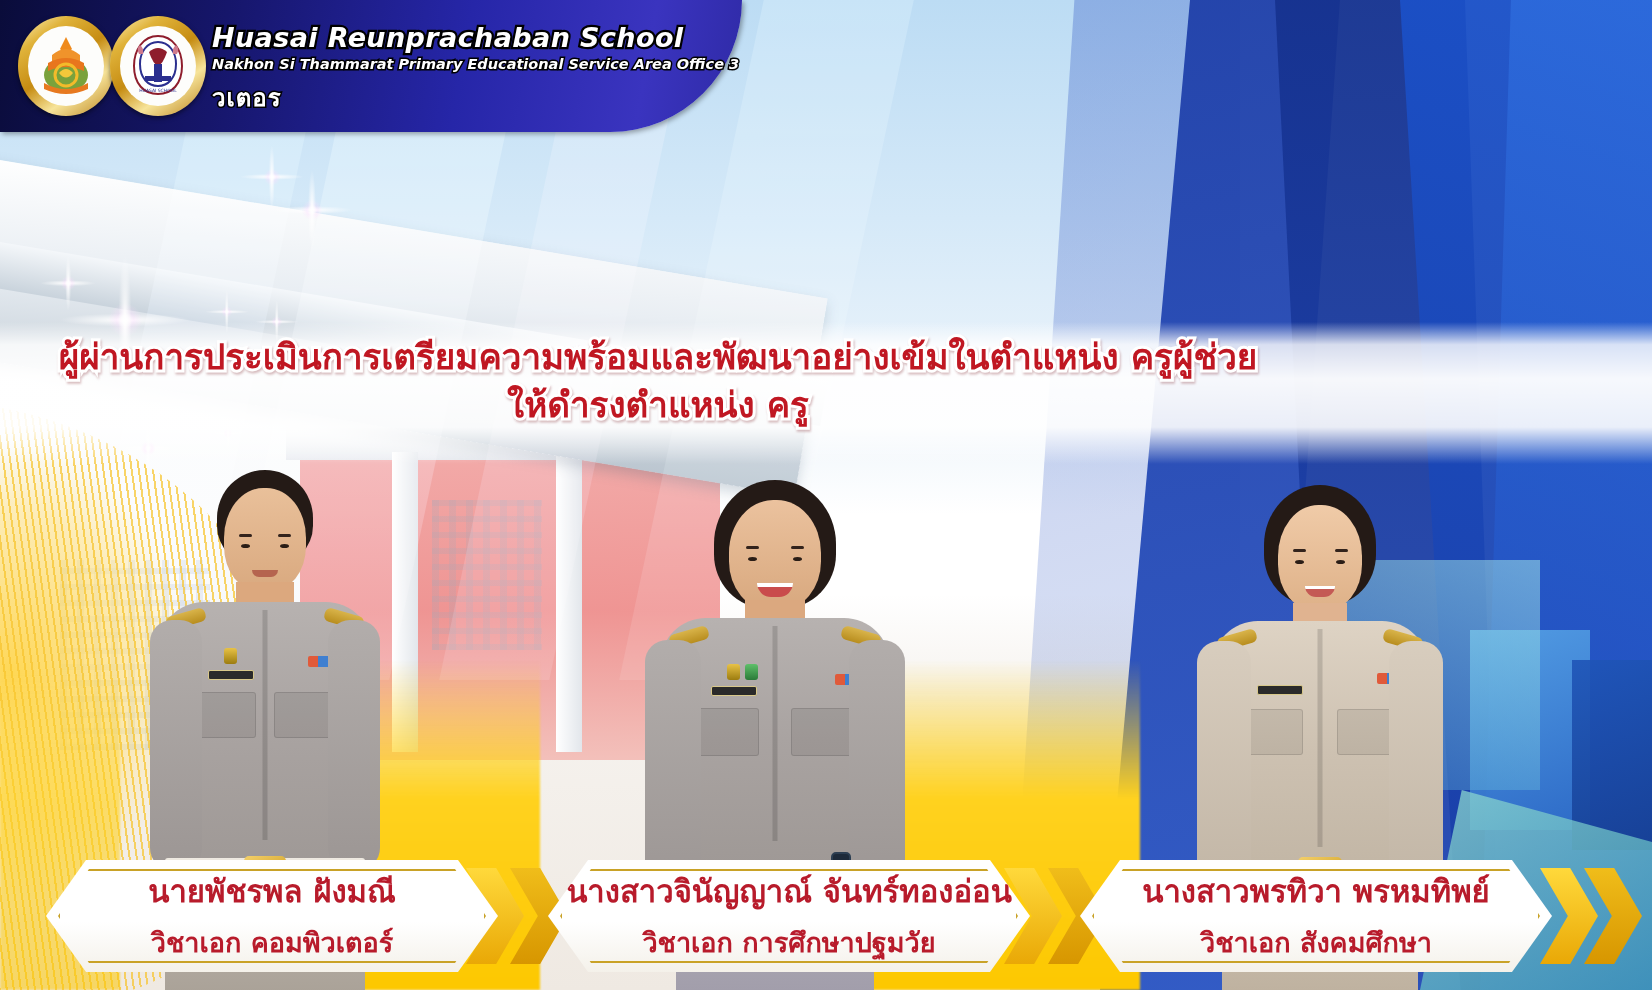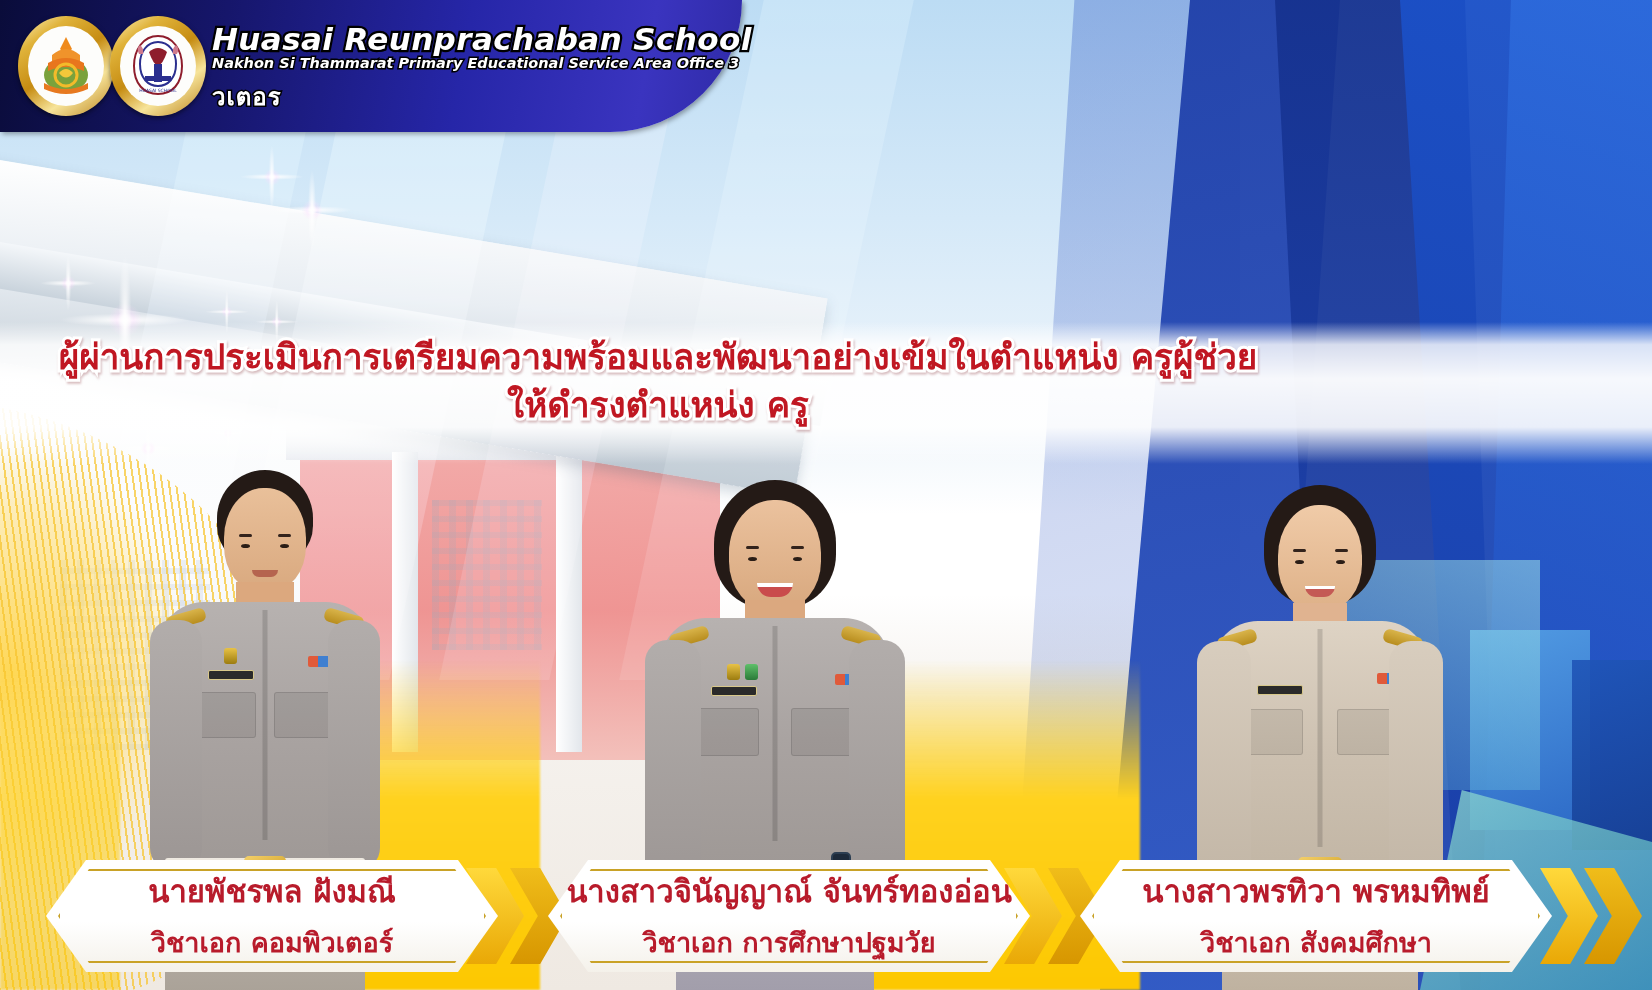--- a/index.html
+++ b/index.html
@@ -116,27 +116,28 @@
     display:flex; align-items:center; justify-content:center;
     box-shadow:0 2px 5px rgba(0,0,0,.5);
   }
   .emblem .inner {
     width:76px; height:80px; border-radius:50%;
     background:#fdfdfb; display:flex; align-items:center; justify-content:center;
     overflow:hidden;
   }
   .hdr-text { position:absolute; left:212px; top:24px; }
   .hdr-title {
-    font-size:31px; font-weight:bold; font-style:italic; color:#ffffff;
+    font-size:27px; font-weight:bold; font-style:italic; color:#ffffff;
     letter-spacing:.4px; line-height:1;
     -webkit-text-stroke:4.5px #000; paint-order:stroke fill;
     text-shadow:1px 2px 0 rgba(0,0,0,.6);
     white-space:nowrap;
   }
   .hdr-sub {
+    margin-top:5px;
     font-size:14.5px; font-weight:bold; font-style:italic; color:#ffffff;
     -webkit-text-stroke:3px #000; paint-order:stroke fill;
     white-space:nowrap;
   }
   .hdr-cn {
     margin-top:6px; font-size:24px; font-weight:bold; color:#ffffff;
     -webkit-text-stroke:3px #000; paint-order:stroke fill;
     letter-spacing:1px;
   }
 

